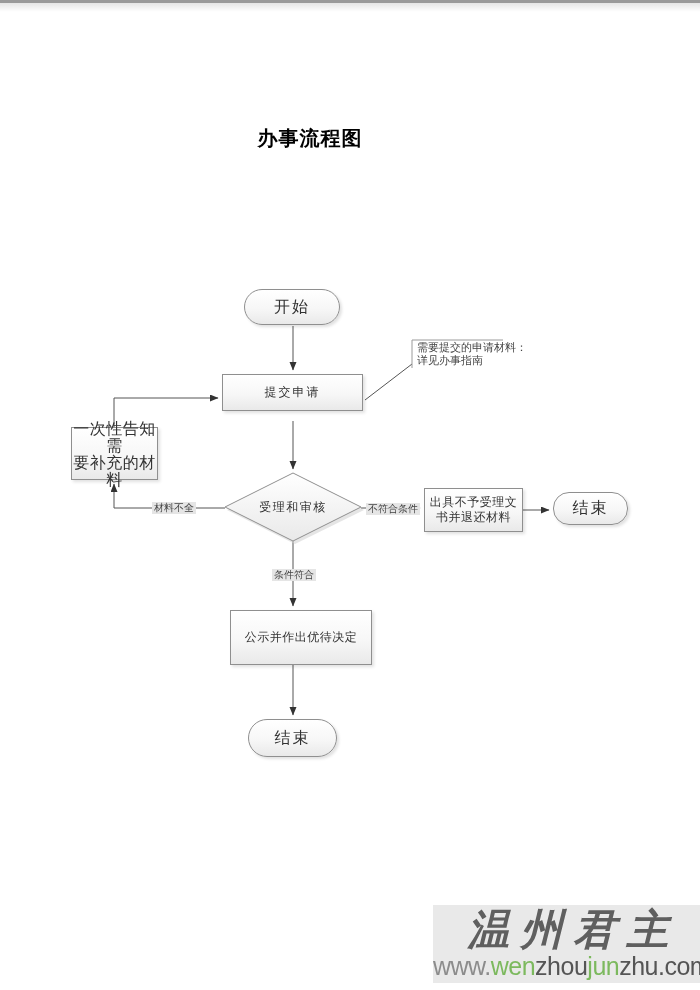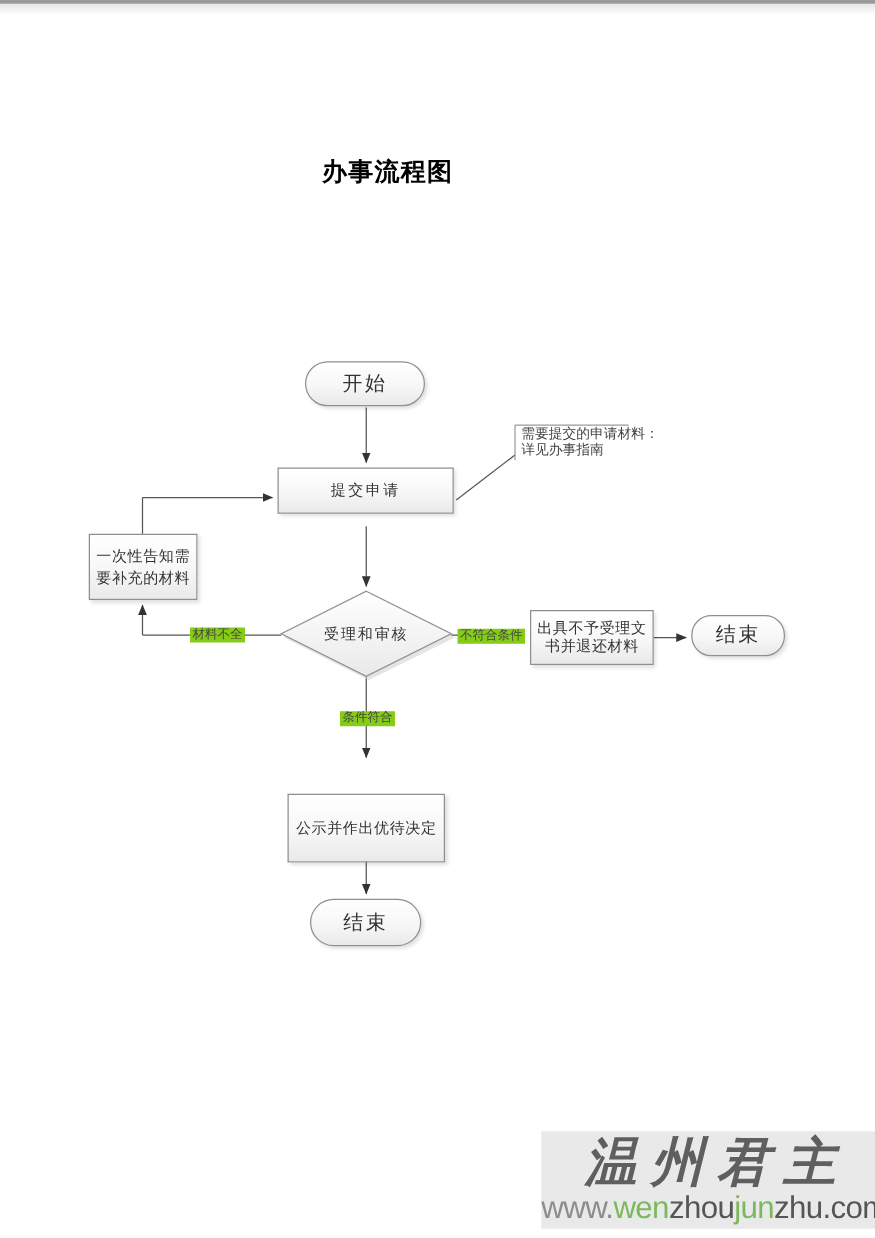--- a/index.html
+++ b/index.html
@@ -24,28 +24,28 @@
   .node{
     position:absolute;box-sizing:border-box;
     border:1px solid #8f8f8f;
     background:linear-gradient(180deg,#ffffff 0%,#f7f7f7 55%,#e9e9e9 100%);
     box-shadow:2px 2px 3px rgba(0,0,0,0.12);
     display:flex;align-items:center;justify-content:center;
     text-align:center;color:#333;
   }
   .terminator{border-radius:18px;font-size:16px;letter-spacing:2px;}
   .process{font-size:12px;letter-spacing:2px;}
-  .process-sm{font-size:12px;line-height:17px;letter-spacing:0.5px;}
+  .process-sm{font-size:16px;line-height:17px;letter-spacing:0.5px;}
   .diamond-label{
     position:absolute;display:flex;align-items:center;justify-content:center;
     color:#333;font-size:12px;letter-spacing:1.5px;text-align:left;
     background:transparent;border:none;box-shadow:none;
   }
   .edge-label{
-    position:absolute;background:#84cc16;color:#444;
+    position:absolute;background:#e5e5e5;color:#444;
     font-size:10px;line-height:12px;padding:0 2px;white-space:nowrap;
   }
   .note-text{
     position:absolute;left:417px;top:341px;width:140px;
     font-size:11px;line-height:13px;color:#444;white-space:nowrap;
   }
   .watermark{
     position:absolute;left:433px;top:905px;width:267px;height:78px;
     background:#e9e9e9;text-align:center;overflow:hidden;
   }
@@ -140,21 +140,21 @@
   <div>
     <div>出具不予受理文</div>
     <div>书并退还材料</div>
   </div>
 </div>
 
 <div class="node terminator" style="left:553px;top:492px;width:75px;height:33px;border-radius:16px;">
   <span>结束</span>
 </div>
 
-<div class="node process" style="left:230px;top:610px;width:126px;height:55px;letter-spacing:0.5px;margin-top:25px;">
+<div class="node process" style="left:230px;top:610px;width:142px;height:55px;letter-spacing:0.5px;">
   <span>公示并作出优待决定</span>
 </div>
 
 <div class="node terminator" style="left:248px;top:719px;width:89px;height:38px;border-radius:19px;">
   <span>结束</span>
 </div>
 
 <div class="edge-label" style="left:152px;top:502px;">材料不全</div>
 <div class="edge-label" style="left:366px;top:503px;">不符合条件</div>
 <div class="edge-label" style="left:272px;top:569px;">条件符合</div>

